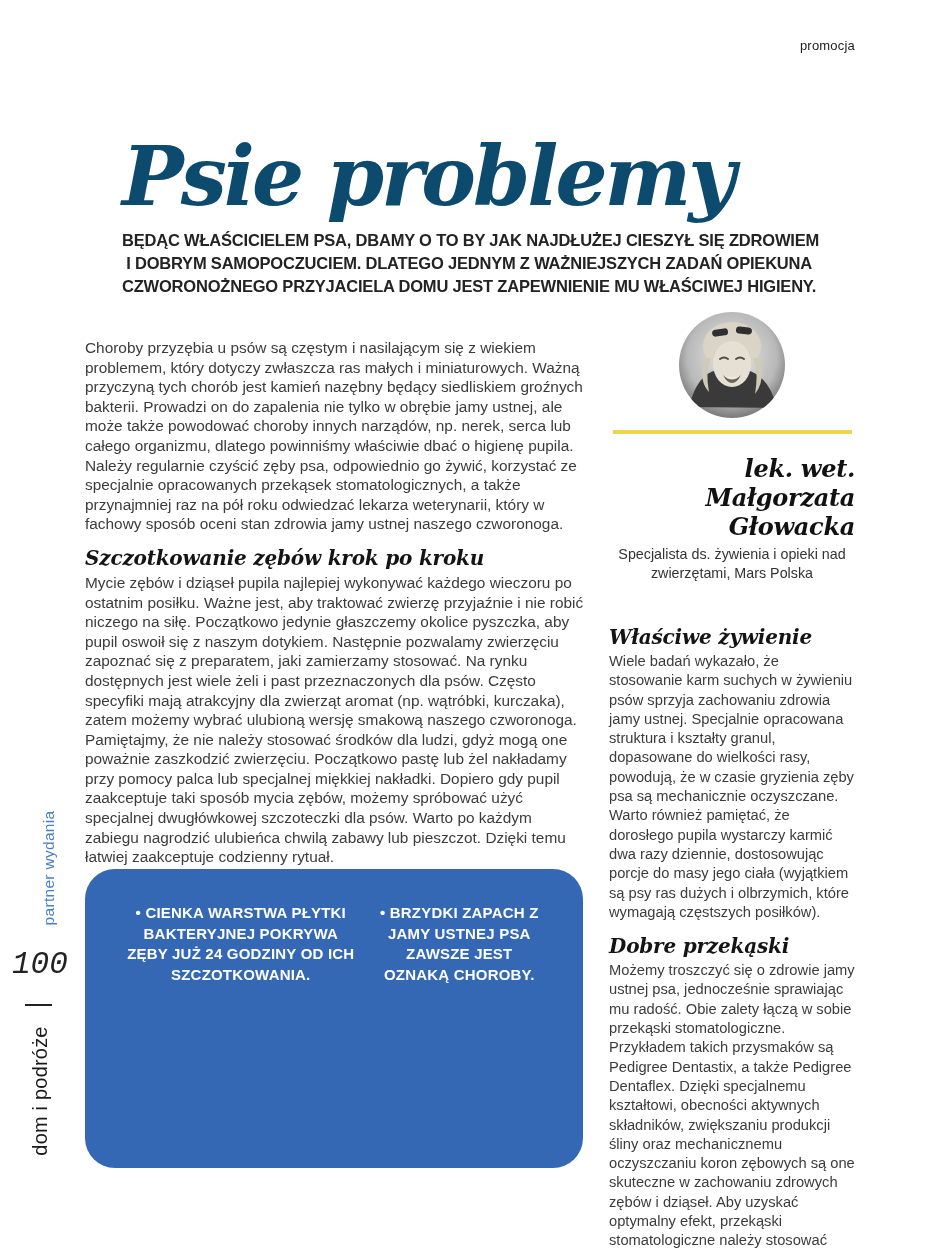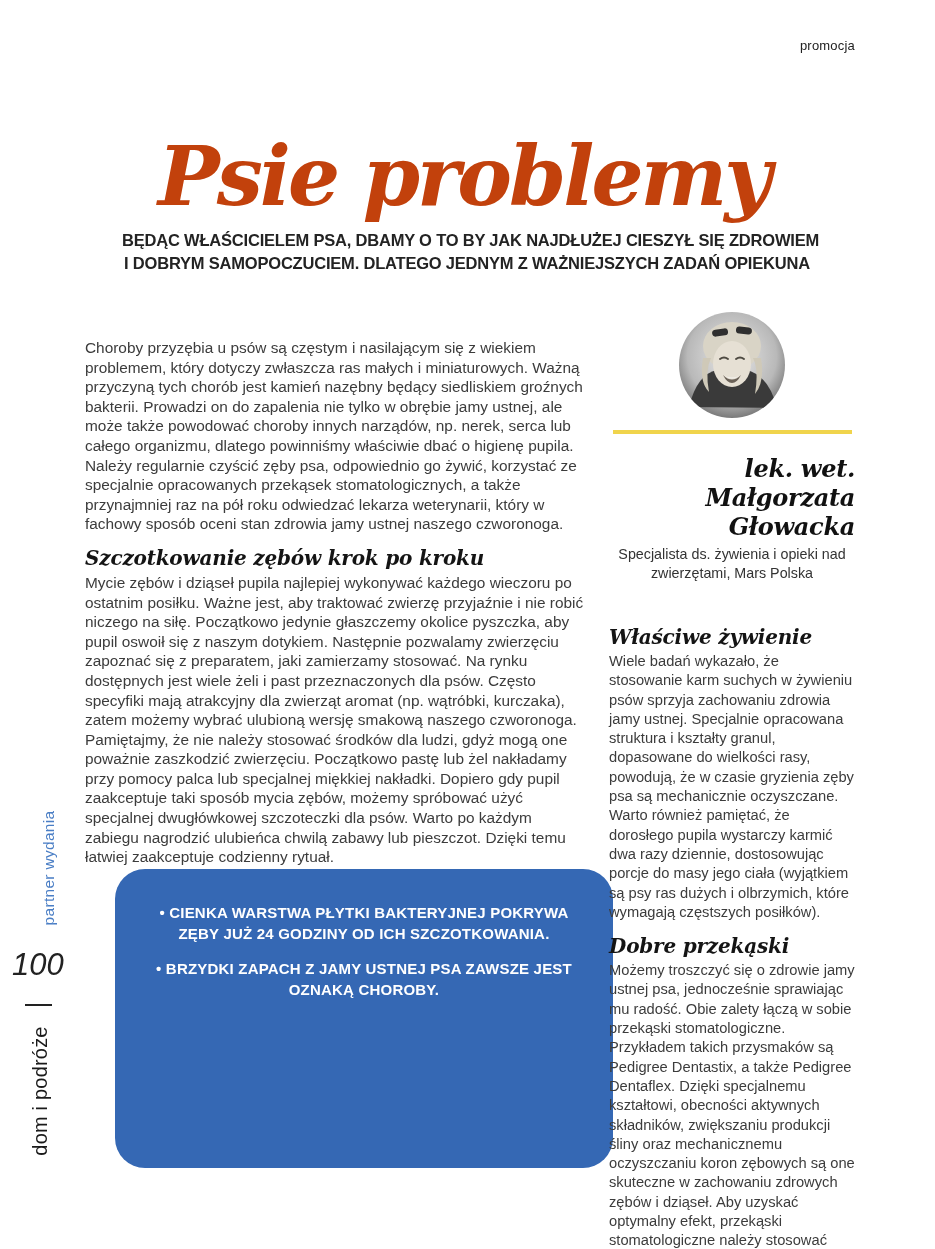--- a/index.html
+++ b/index.html
@@ -3,67 +3,68 @@
 <meta charset="utf-8">
 <style>
   html,body{margin:0;padding:0;background:#fff;}
   .page{position:relative;width:935px;height:1249px;background:#ffffff;overflow:hidden;
         font-family:"Liberation Sans",sans-serif;color:#3c3c3c;}
 
   .promo-tag{position:absolute;top:38px;right:80px;font-size:13px;color:#222;letter-spacing:.2px;}
 
   .main-title{position:absolute;top:76px;left:0;width:855px;text-align:center;
       font-family:"DejaVu Serif","Liberation Serif",serif;font-style:italic;font-weight:700;
-      font-size:82px;letter-spacing:-3px;color:#c2410c;line-height:1.1;padding-left:36px;}
+      font-size:82px;letter-spacing:-3px;color:#0c4a6e;line-height:1.1;}
 
-  .intro{position:absolute;top:229px;left:122px;width:690px;text-align:center;
+  .intro{position:absolute;top:229px;left:122px;width:690px;text-align:right;
       font-weight:700;font-size:16.5px;line-height:23px;color:#232323;letter-spacing:-0.2px;}
   .intro div{white-space:nowrap;}
 
   .col-left{position:absolute;left:85px;top:338px;width:500px;}
   .body-text{font-size:15.4px;line-height:19.6px;color:#3c3c3c;margin:0;}
   .sec-heading{font-family:"DejaVu Serif","Liberation Serif",serif;font-style:italic;font-weight:700;
       font-size:20px;color:#141414;margin:12px 0 3px 0;letter-spacing:-0.2px;}
 
   .facts-box{position:absolute;left:85px;top:869px;width:498px;height:299px;box-sizing:border-box;
       background:#3568b4;border-radius:30px;padding:34px 38px 0 38px;
-      display:flex;flex-direction:column;gap:15px;margin-left:30px;}
+      display:flex;flex-direction:row;gap:15px;}
   .fact-item{color:#ffffff;font-weight:700;font-size:15px;line-height:20.5px;text-align:center;
       letter-spacing:.2px;}
 
   .col-right{position:absolute;left:609px;top:312px;width:246px;}
   .expert-photo{width:106px;height:106px;border-radius:50%;overflow:hidden;margin:0 auto;display:block;}
   .yellow-rule{width:239px;height:4px;background:#f0d44c;margin:12px auto 0 auto;}
   .expert-name{font-family:"DejaVu Serif","Liberation Serif",serif;font-style:italic;font-weight:700;
       font-size:24px;color:#111;text-align:right;margin-top:20px;letter-spacing:-0.3px;}
   .expert-role{font-size:14.3px;line-height:19px;color:#333;text-align:center;margin-top:4px;}
   .right-sec1{margin-top:42px;}
   .right-sec2{margin-top:12px;}
   .right-body{font-size:14.7px;line-height:19.3px;color:#3c3c3c;margin:0;}
 
   .sidebar-partner{position:absolute;left:-30px;top:858px;width:160px;height:20px;
       transform:rotate(-90deg);text-align:center;font-size:15.5px;color:#4a7ec5;letter-spacing:.3px;}
   .sidebar-pagenum{position:absolute;left:12px;top:947px;
-      font-family:Liberation Sans, sans-serif;font-style:italic;font-size:31px;color:#222;}
+      font-family:Liberation Mono, monospace;font-style:italic;font-size:31px;color:#222;}
   .sidebar-dash{position:absolute;left:25px;top:1004px;width:27px;height:2px;background:#222;}
   .sidebar-section{position:absolute;left:-34px;top:1078px;width:152px;height:26px;
       transform:rotate(-90deg);text-align:center;font-size:20px;color:#1a1a1a;letter-spacing:.2px;}
 </style>
 </head>
 <body>
 
 <div class="page">
 
   <div class="promo-tag">promocja</div>
 
   <h1 class="main-title">Psie problemy</h1>
 
   <div class="intro">
     <div>BĘDĄC WŁAŚCICIELEM PSA, DBAMY O TO BY JAK NAJDŁUŻEJ CIESZYŁ SIĘ ZDROWIEM</div>
     <div>I DOBRYM SAMOPOCZUCIEM. DLATEGO JEDNYM Z WAŻNIEJSZYCH ZADAŃ OPIEKUNA</div>
+    <div>CZWORONOŻNEGO PRZYJACIELA DOMU JEST ZAPEWNIENIE MU WŁAŚCIWEJ HIGIENY.</div>
   </div>
 
   <div class="col-left">
     <p class="body-text">Choroby przyzębia u psów są częstym i nasilającym się z wiekiem problemem, który dotyczy zwłaszcza ras małych i miniaturowych. Ważną przyczyną tych chorób jest kamień nazębny będący siedliskiem groźnych bakterii. Prowadzi on do zapalenia nie tylko w obrębie jamy ustnej, ale może także powodować choroby innych narządów, np. nerek, serca lub całego organizmu, dlatego powinniśmy właściwie dbać o higienę pupila. Należy regularnie czyścić zęby psa, odpowiednio go żywić, korzystać ze specjalnie opracowanych przekąsek stomatologicznych, a także przynajmniej raz na pół roku odwiedzać lekarza weterynarii, który w fachowy sposób oceni stan zdrowia jamy ustnej naszego czworonoga.</p>
     <div class="sec-heading">Szczotkowanie zębów krok po kroku</div>
     <p class="body-text">Mycie zębów i dziąseł pupila najlepiej wykonywać każdego wieczoru po ostatnim posiłku. Ważne jest, aby traktować zwierzę przyjaźnie i nie robić niczego na siłę. Początkowo jedynie głaszczemy okolice pyszczka, aby pupil oswoił się z naszym dotykiem. Następnie pozwalamy zwierzęciu zapoznać się z preparatem, jaki zamierzamy stosować. Na rynku dostępnych jest wiele żeli i past przeznaczonych dla psów. Często specyfiki mają atrakcyjny dla zwierząt aromat (np. wątróbki, kurczaka), zatem możemy wybrać ulubioną wersję smakową naszego czworonoga. Pamiętajmy, że nie należy stosować środków dla ludzi, gdyż mogą one poważnie zaszkodzić zwierzęciu. Początkowo pastę lub żel nakładamy przy pomocy palca lub specjalnej miękkiej nakładki. Dopiero gdy pupil zaakceptuje taki sposób mycia zębów, możemy spróbować użyć specjalnej dwugłówkowej szczoteczki dla psów. Warto po każdym zabiegu nagrodzić ulubieńca chwilą zabawy lub pieszczot. Dzięki temu łatwiej zaakceptuje codzienny rytuał.</p>
   </div>
 
   <div class="facts-box">
     <div class="fact-item">• CIENKA WARSTWA PŁYTKI BAKTERYJNEJ POKRYWA ZĘBY JUŻ 24 GODZINY OD ICH SZCZOTKOWANIA.</div>

